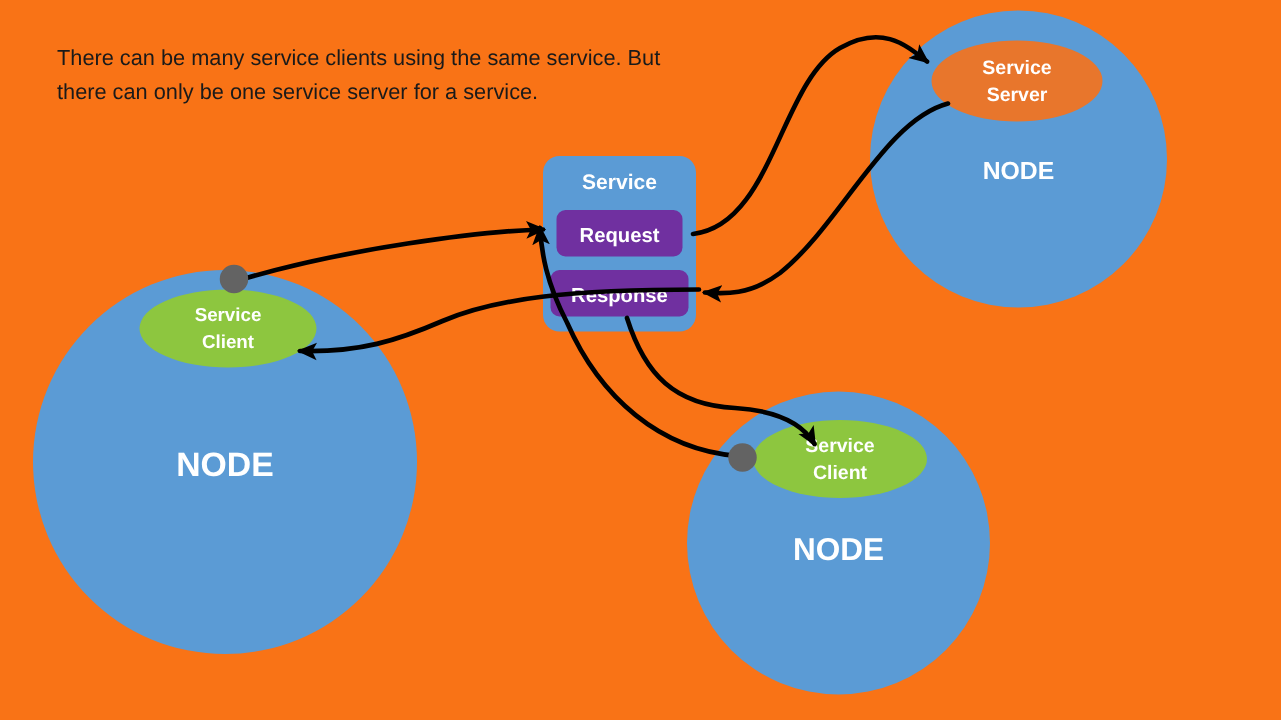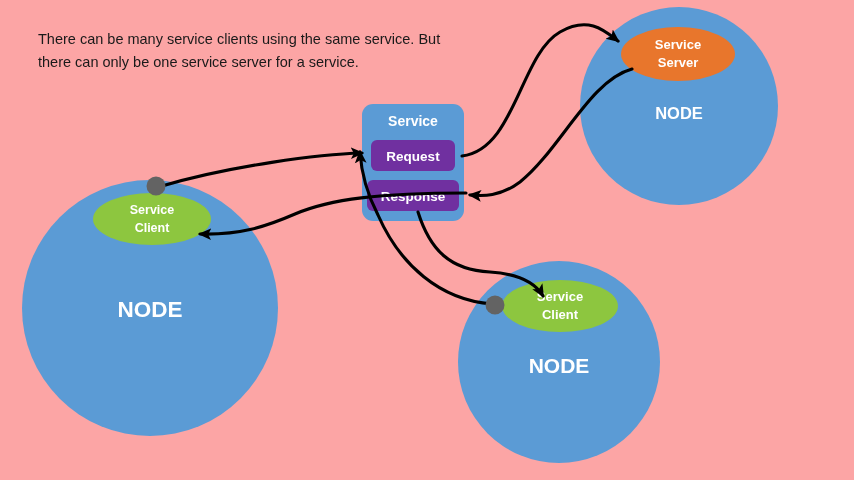--- a/index.html
+++ b/index.html
@@ -4,21 +4,21 @@
 <style>
   html, body {
     margin: 0;
     padding: 0;
     background: #ffffff;
   }
   #stage {
     position: relative;
     width: 854px;
     height: 480px;
-    background: #fca5a5;
+    background: #f97316;
     overflow: hidden;
     font-family: "Liberation Sans", sans-serif;
   }
   #caption {
     position: absolute;
     left: 38px;
     top: 28px;
     width: 430px;
     font-size: 14.5px;
     line-height: 1.62;

